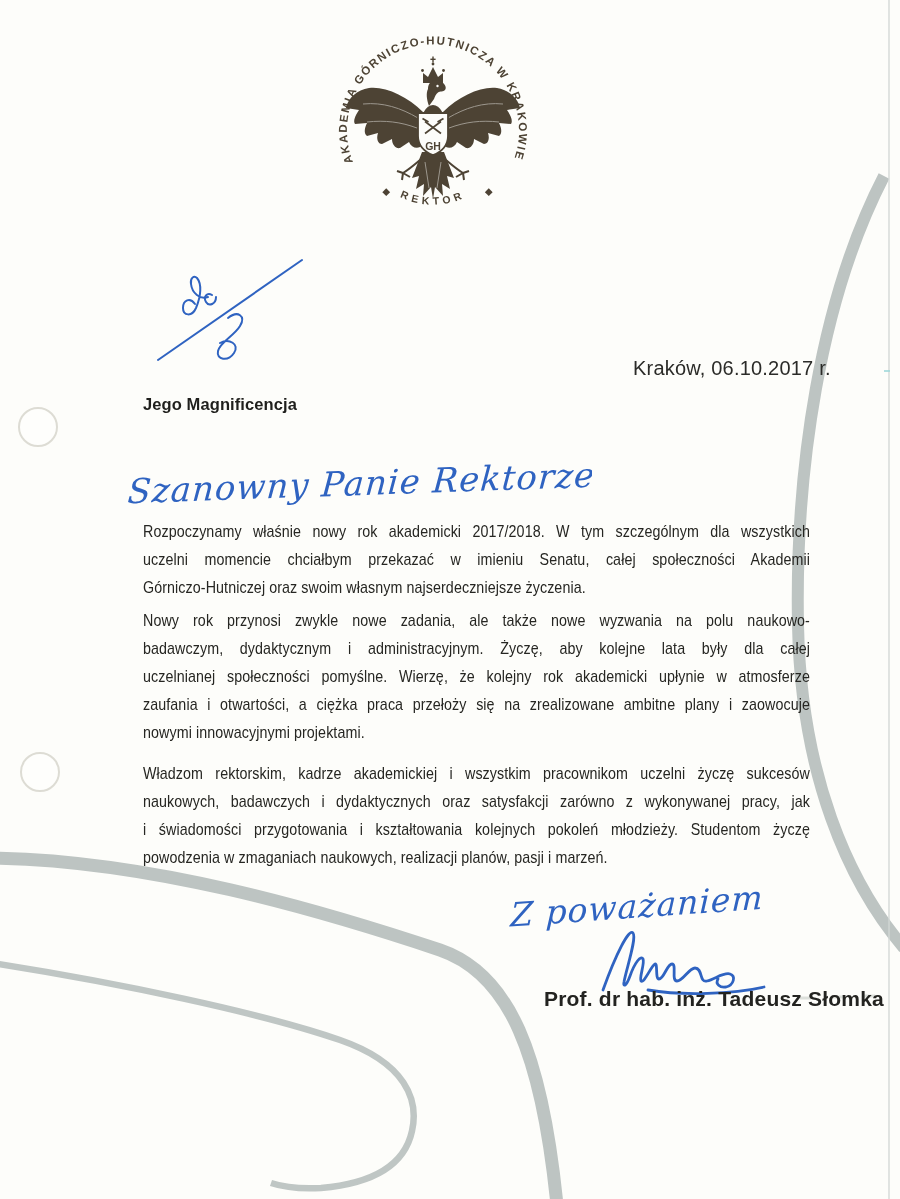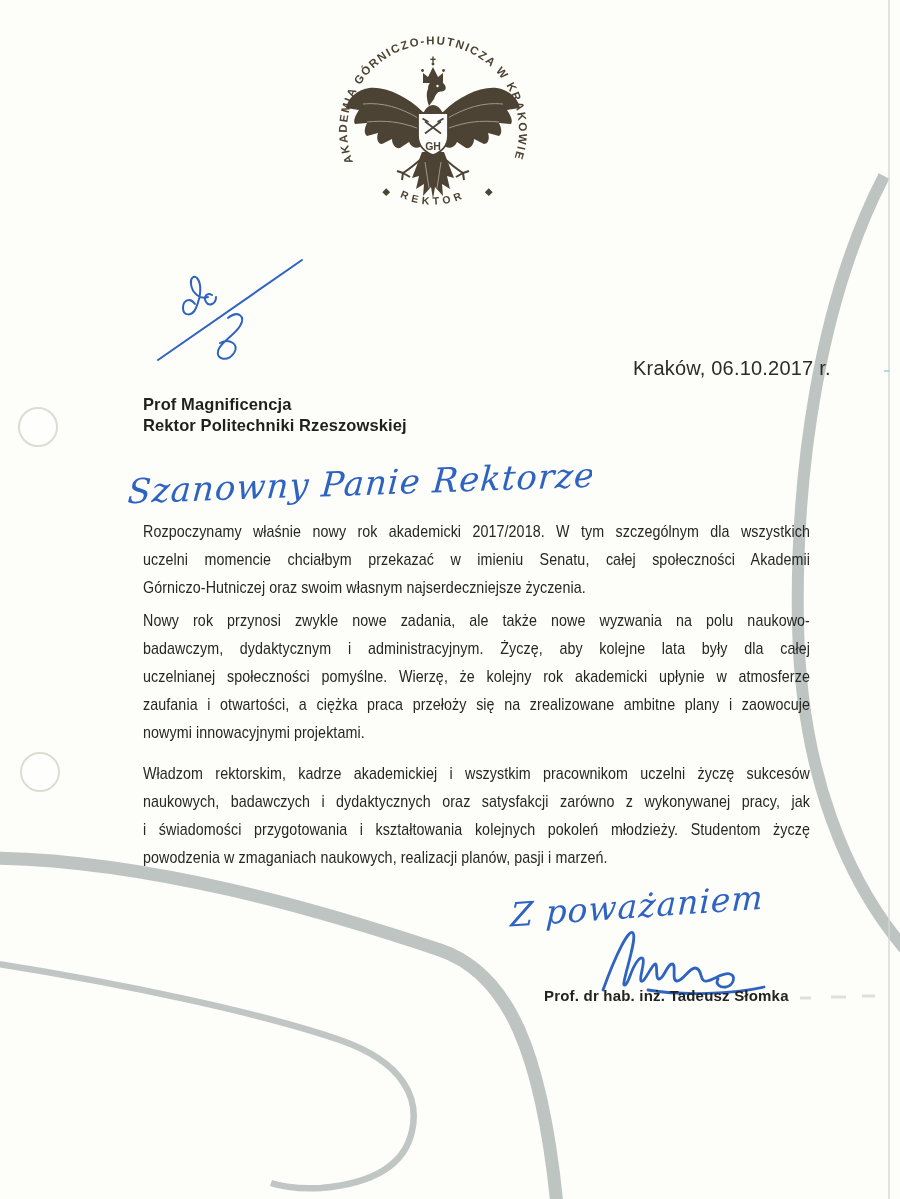--- a/index.html
+++ b/index.html
@@ -19,21 +19,21 @@
     color:#1f1f1c;letter-spacing:.1px;
   }
   .para{
     left:143px;width:794px;transform:scaleX(.84);transform-origin:0 0;
     font-size:17px;line-height:28px;color:#262622;letter-spacing:.1px;
   }
   .p1{top:518px;} .p2{top:607px;} .p3{top:760px;}
   .jline{text-align:justify;text-align-last:justify;}
   .lline{text-align:left;}
   .signed-name{
-    left:544px;top:987px;font-size:15px;font-weight:700;color:#232320;letter-spacing:.2px;
+    left:544px;top:987px;font-size:21px;font-weight:700;color:#232320;letter-spacing:.2px;
   }
   .hand{fill:#2f63c1;font-family:"DejaVu Serif",serif;font-style:italic;}
   svg{display:block;}
 </style>
 </head>
 <body>
 
 <div class="page">
 
   <svg class="layer artifacts" width="900" height="1199" viewBox="0 0 900 1199">
@@ -126,22 +126,21 @@
         <path d="M8,112 L152,12"></path>
         <path d="M45,56 C40,49 33,52 33,60 C33,68 42,69 46,60 C51,48 52,36 47,30 C44,27 40,30 41,36 C42,45 50,52 58,49"></path>
         <path d="M62,47 C57,44 53,49 56,54 C59,59 66,56 66,49"></path>
         <path d="M78,70 C88,62 96,68 90,78 C84,88 70,94 68,103 C66,112 78,114 84,105 C90,96 79,90 70,95"></path>
       </g>
     </svg>
 
     <div class="abs date">Kraków, 06.10.2017 r.</div>
 
     <div class="abs addressee">
-      <div>Prof Magnificencja</div>
-      <div>Rektor Politechniki Rzeszowskiej</div>
+      <div>Jego Magnificencja</div>
     </div>
 
     <svg class="abs" style="left:122px;top:455px;" width="470" height="72" viewBox="0 0 470 72">
       <text class="hand" x="10" y="48" font-size="34" letter-spacing="1" transform="rotate(-2 10 48) skewX(-6)">Szanowny Panie Rektorze,</text>
     </svg>
 
     <div class="abs para p1">
       <div class="jline">Rozpoczynamy właśnie nowy rok akademicki 2017/2018. W tym szczególnym dla wszystkich</div>
       <div class="jline">uczelni momencie chciałbym przekazać w imieniu Senatu, całej społeczności Akademii</div>
       <div class="lline">Górniczo-Hutniczej oraz swoim własnym najserdeczniejsze życzenia.</div>

